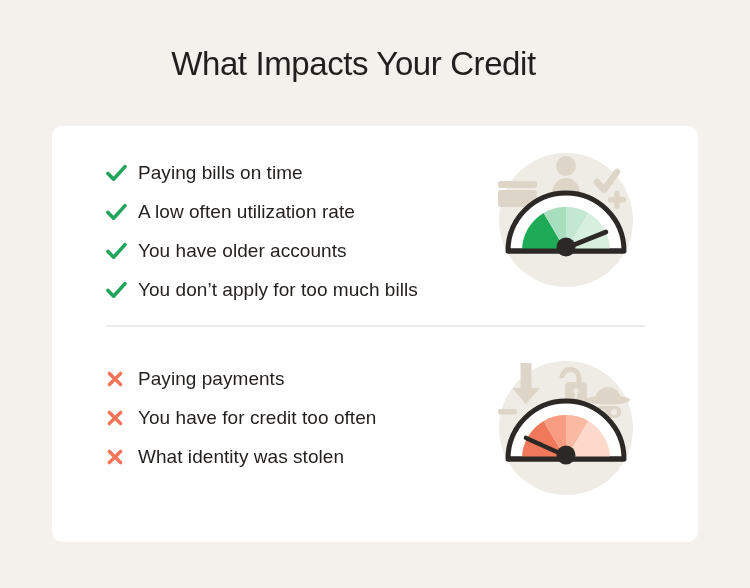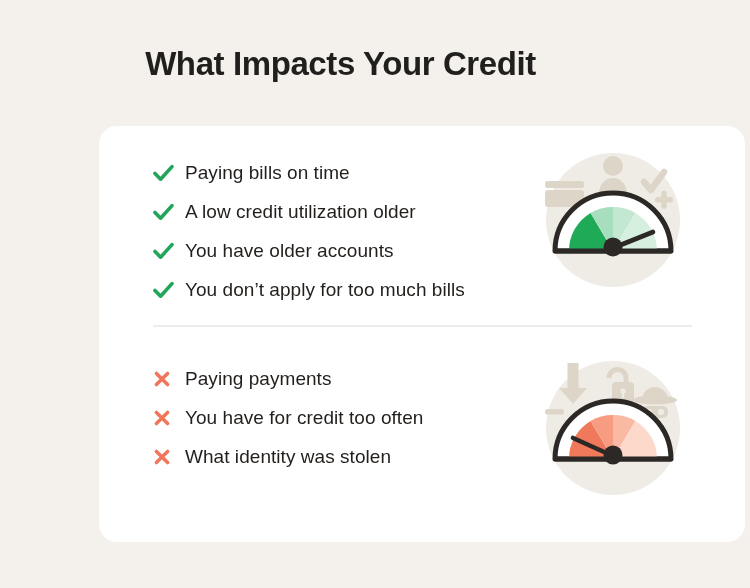--- a/index.html
+++ b/index.html
@@ -20,36 +20,36 @@
   }
 
   
   .page-title {
     position: absolute;
     top: 42px;
     left: 0;
     width: 681px;
     text-align: center;
     font-size: 33px;
-    font-weight: bold;
+    font-weight: normal;
     letter-spacing: -0.4px;
     color: #211f1d;
     line-height: 44px;
+    padding-left: 13px;
   }
 
   
   .card {
     position: absolute;
     left: 52px;
     top: 126px;
     width: 646px;
     height: 416px;
     background: #ffffff;
-    border-radius: 18px;
-    margin-left: 47px;
+    border-radius: 10px;
   }
 
   
   .list {
     position: absolute;
     left: 54px;
   }
   .list-positive { top: 28px; }
   .list-negative { top: 234px; }
 
@@ -113,21 +113,21 @@
         </span>
         <span class="item-label">Paying bills on time</span>
       </div>
 
       <div class="list-item">
         <span class="item-mark">
           <svg width="21" height="18" viewBox="0 0 21 18" aria-hidden="true">
             <path d="M2 9.4 L7.6 15.2 L19 2.6" fill="none" stroke="#21a55a" stroke-width="3.6" stroke-linecap="round" stroke-linejoin="round"></path>
           </svg>
         </span>
-        <span class="item-label">A low credit utilization older</span>
+        <span class="item-label">A low often utilization rate</span>
       </div>
 
       <div class="list-item">
         <span class="item-mark">
           <svg width="21" height="18" viewBox="0 0 21 18" aria-hidden="true">
             <path d="M2 9.4 L7.6 15.2 L19 2.6" fill="none" stroke="#21a55a" stroke-width="3.6" stroke-linecap="round" stroke-linejoin="round"></path>
           </svg>
         </span>
         <span class="item-label">You have older accounts</span>
       </div>

